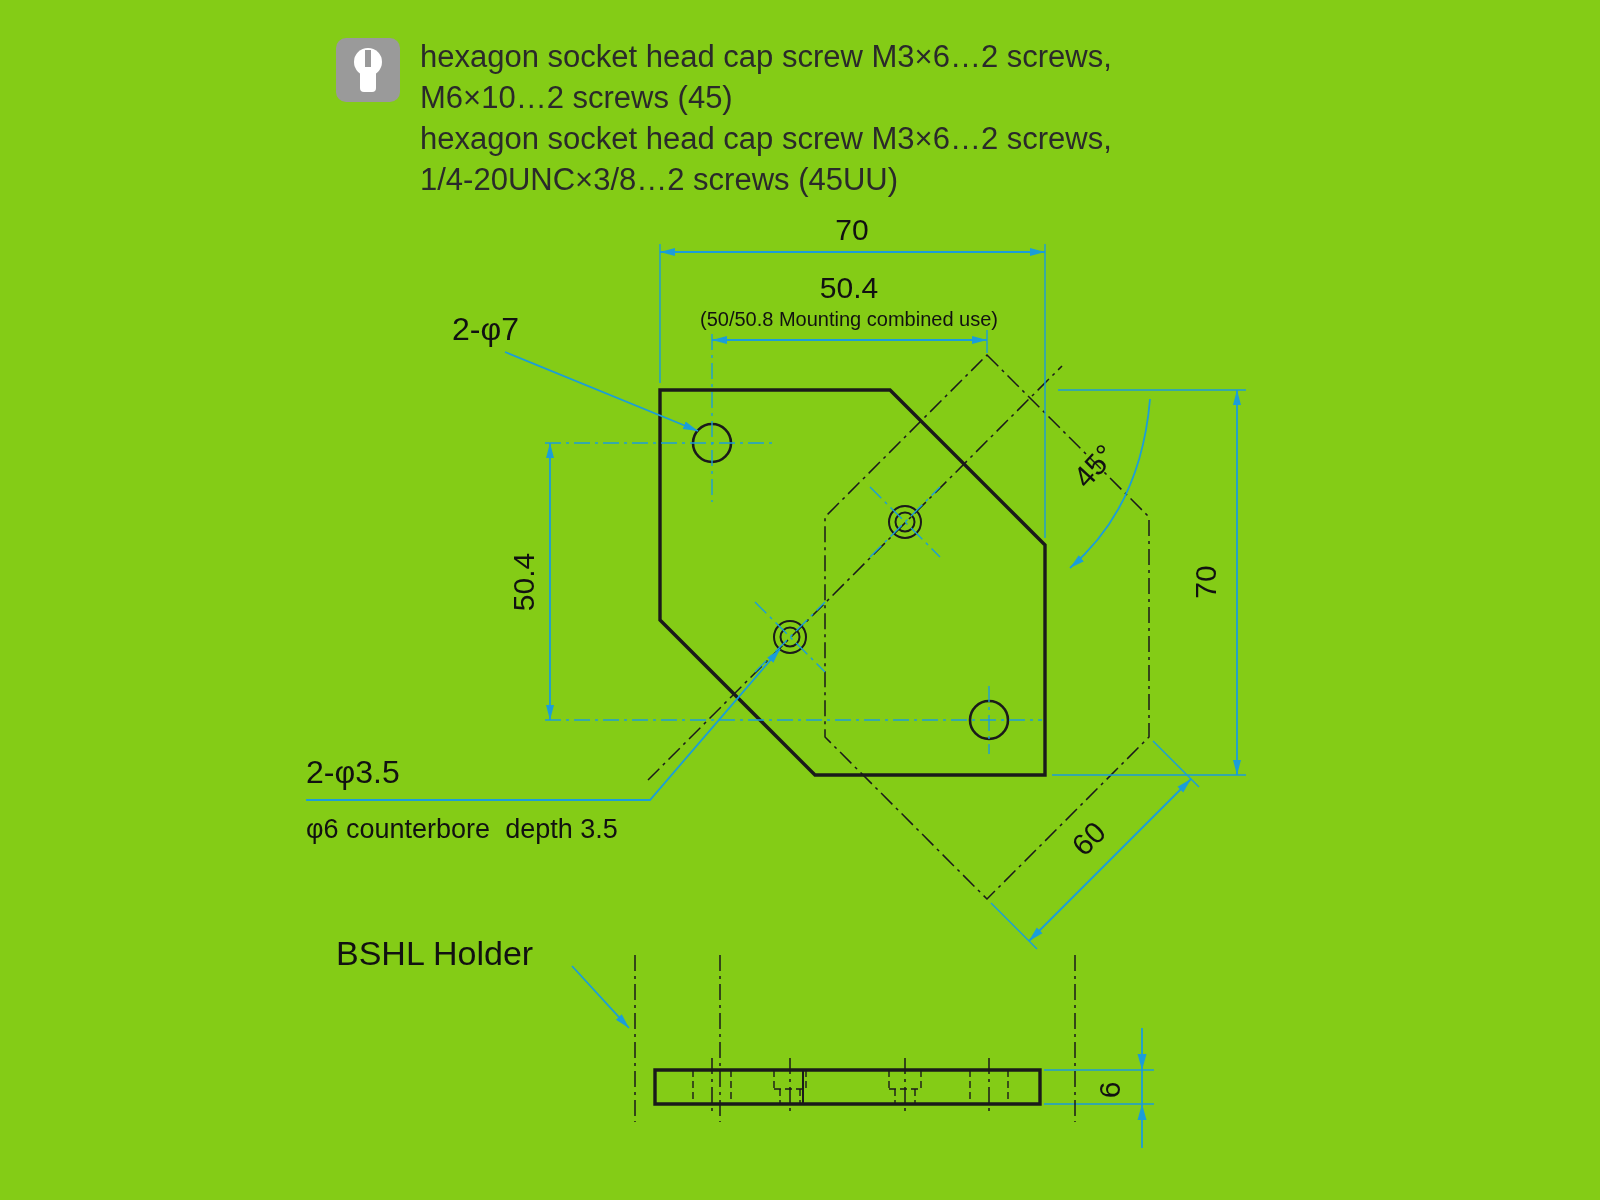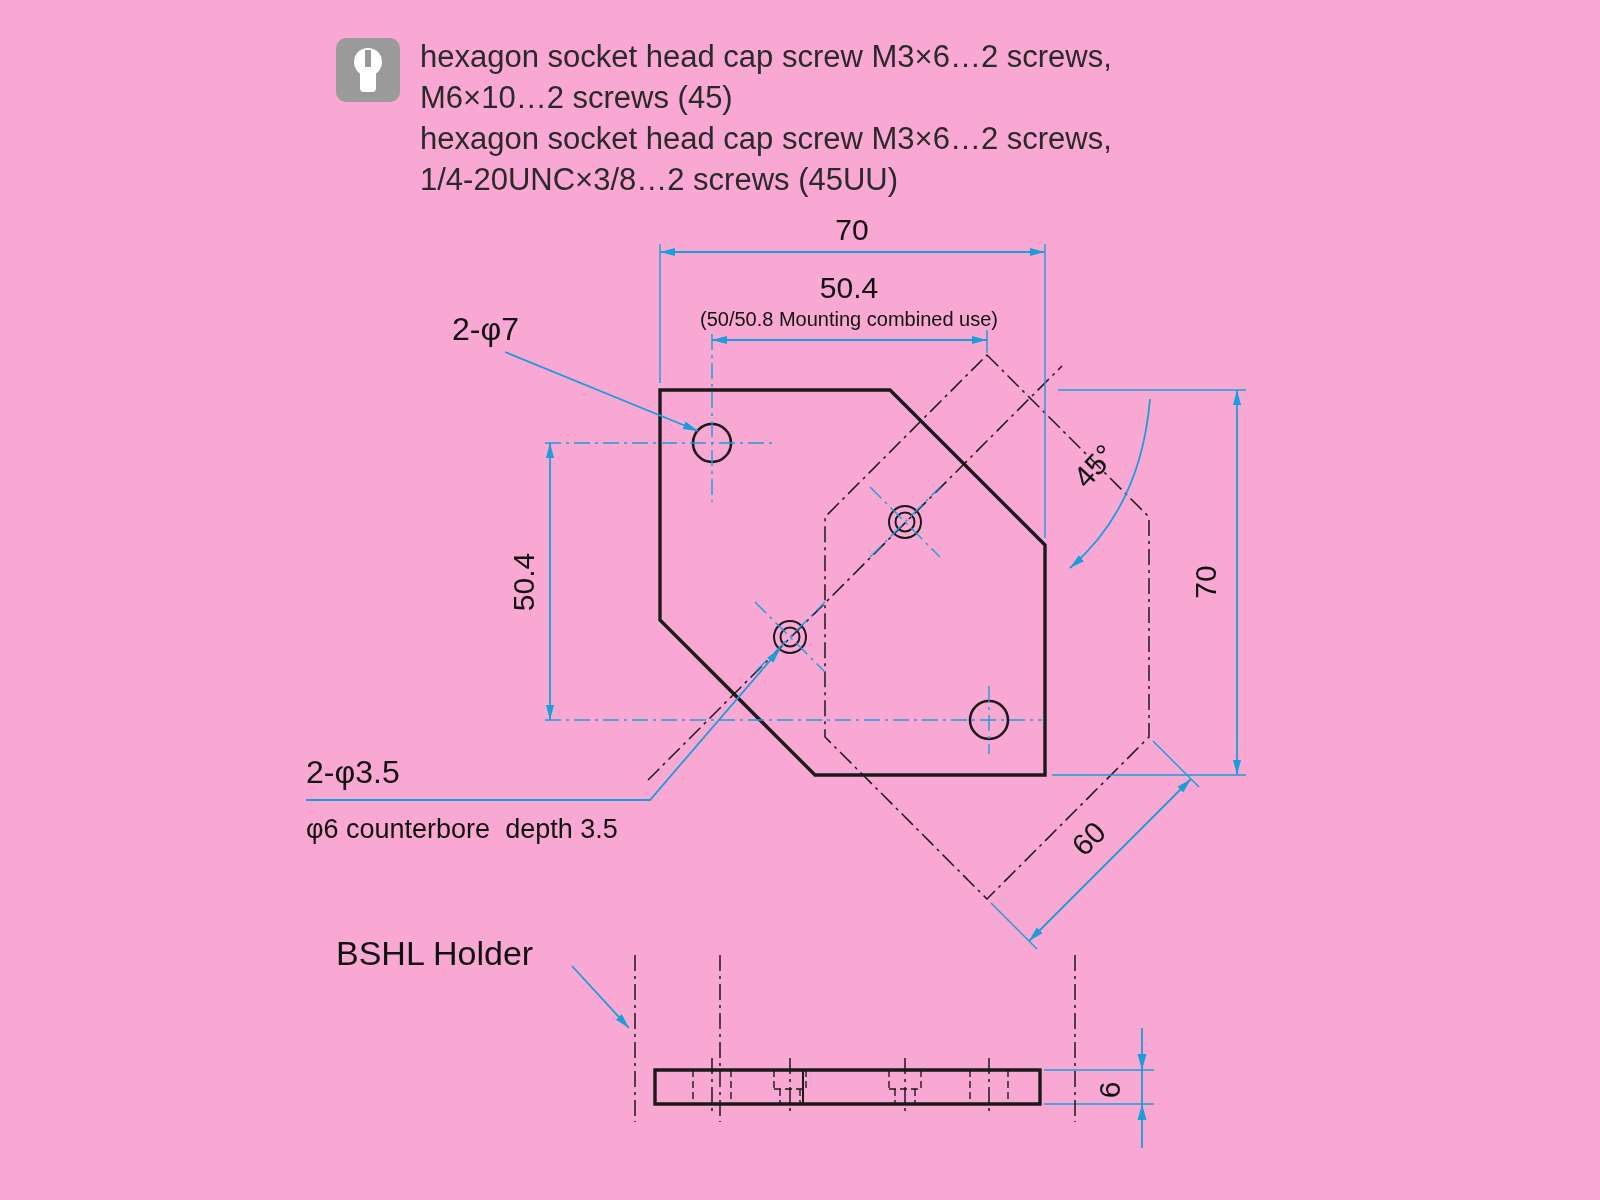--- a/index.html
+++ b/index.html
@@ -1,16 +1,16 @@
 <!DOCTYPE html>
 <html style="--dimension_blue: #1b9dd9; --outline_black: #1a1a1a; --icon_gray: #9a9a9a;"><head>
 <meta charset="utf-8">
 <style>
   html,body{margin:0;padding:0;background:#ffffff;}
-  .page{position:relative;width:1600px;height:1200px;background:#f9a8d4;overflow:hidden;}
+  .page{position:relative;width:1600px;height:1200px;background:#84cc16;overflow:hidden;}
   svg{display:block;}
   text{font-family:"Liberation Sans", sans-serif;fill:#1c1c1c;}
   .note-text{font-size:31px;fill:#2a2a2a;}
   .dim-text{font-size:30px;fill:#111;}
   .dim-text-sm{font-size:20px;fill:#111;}
   .label-text{font-size:32px;fill:#111;}
   .label-text-lg{font-size:34px;fill:#111;}
   .cb-text{font-size:27px;fill:#111;}
   .outline{stroke:var(--outline_black,#1a1a1a);stroke-width:3.4;fill:none;stroke-linejoin:miter;}
   .thin-black{stroke:var(--outline_black,#1a1a1a);stroke-width:2;fill:none;}

